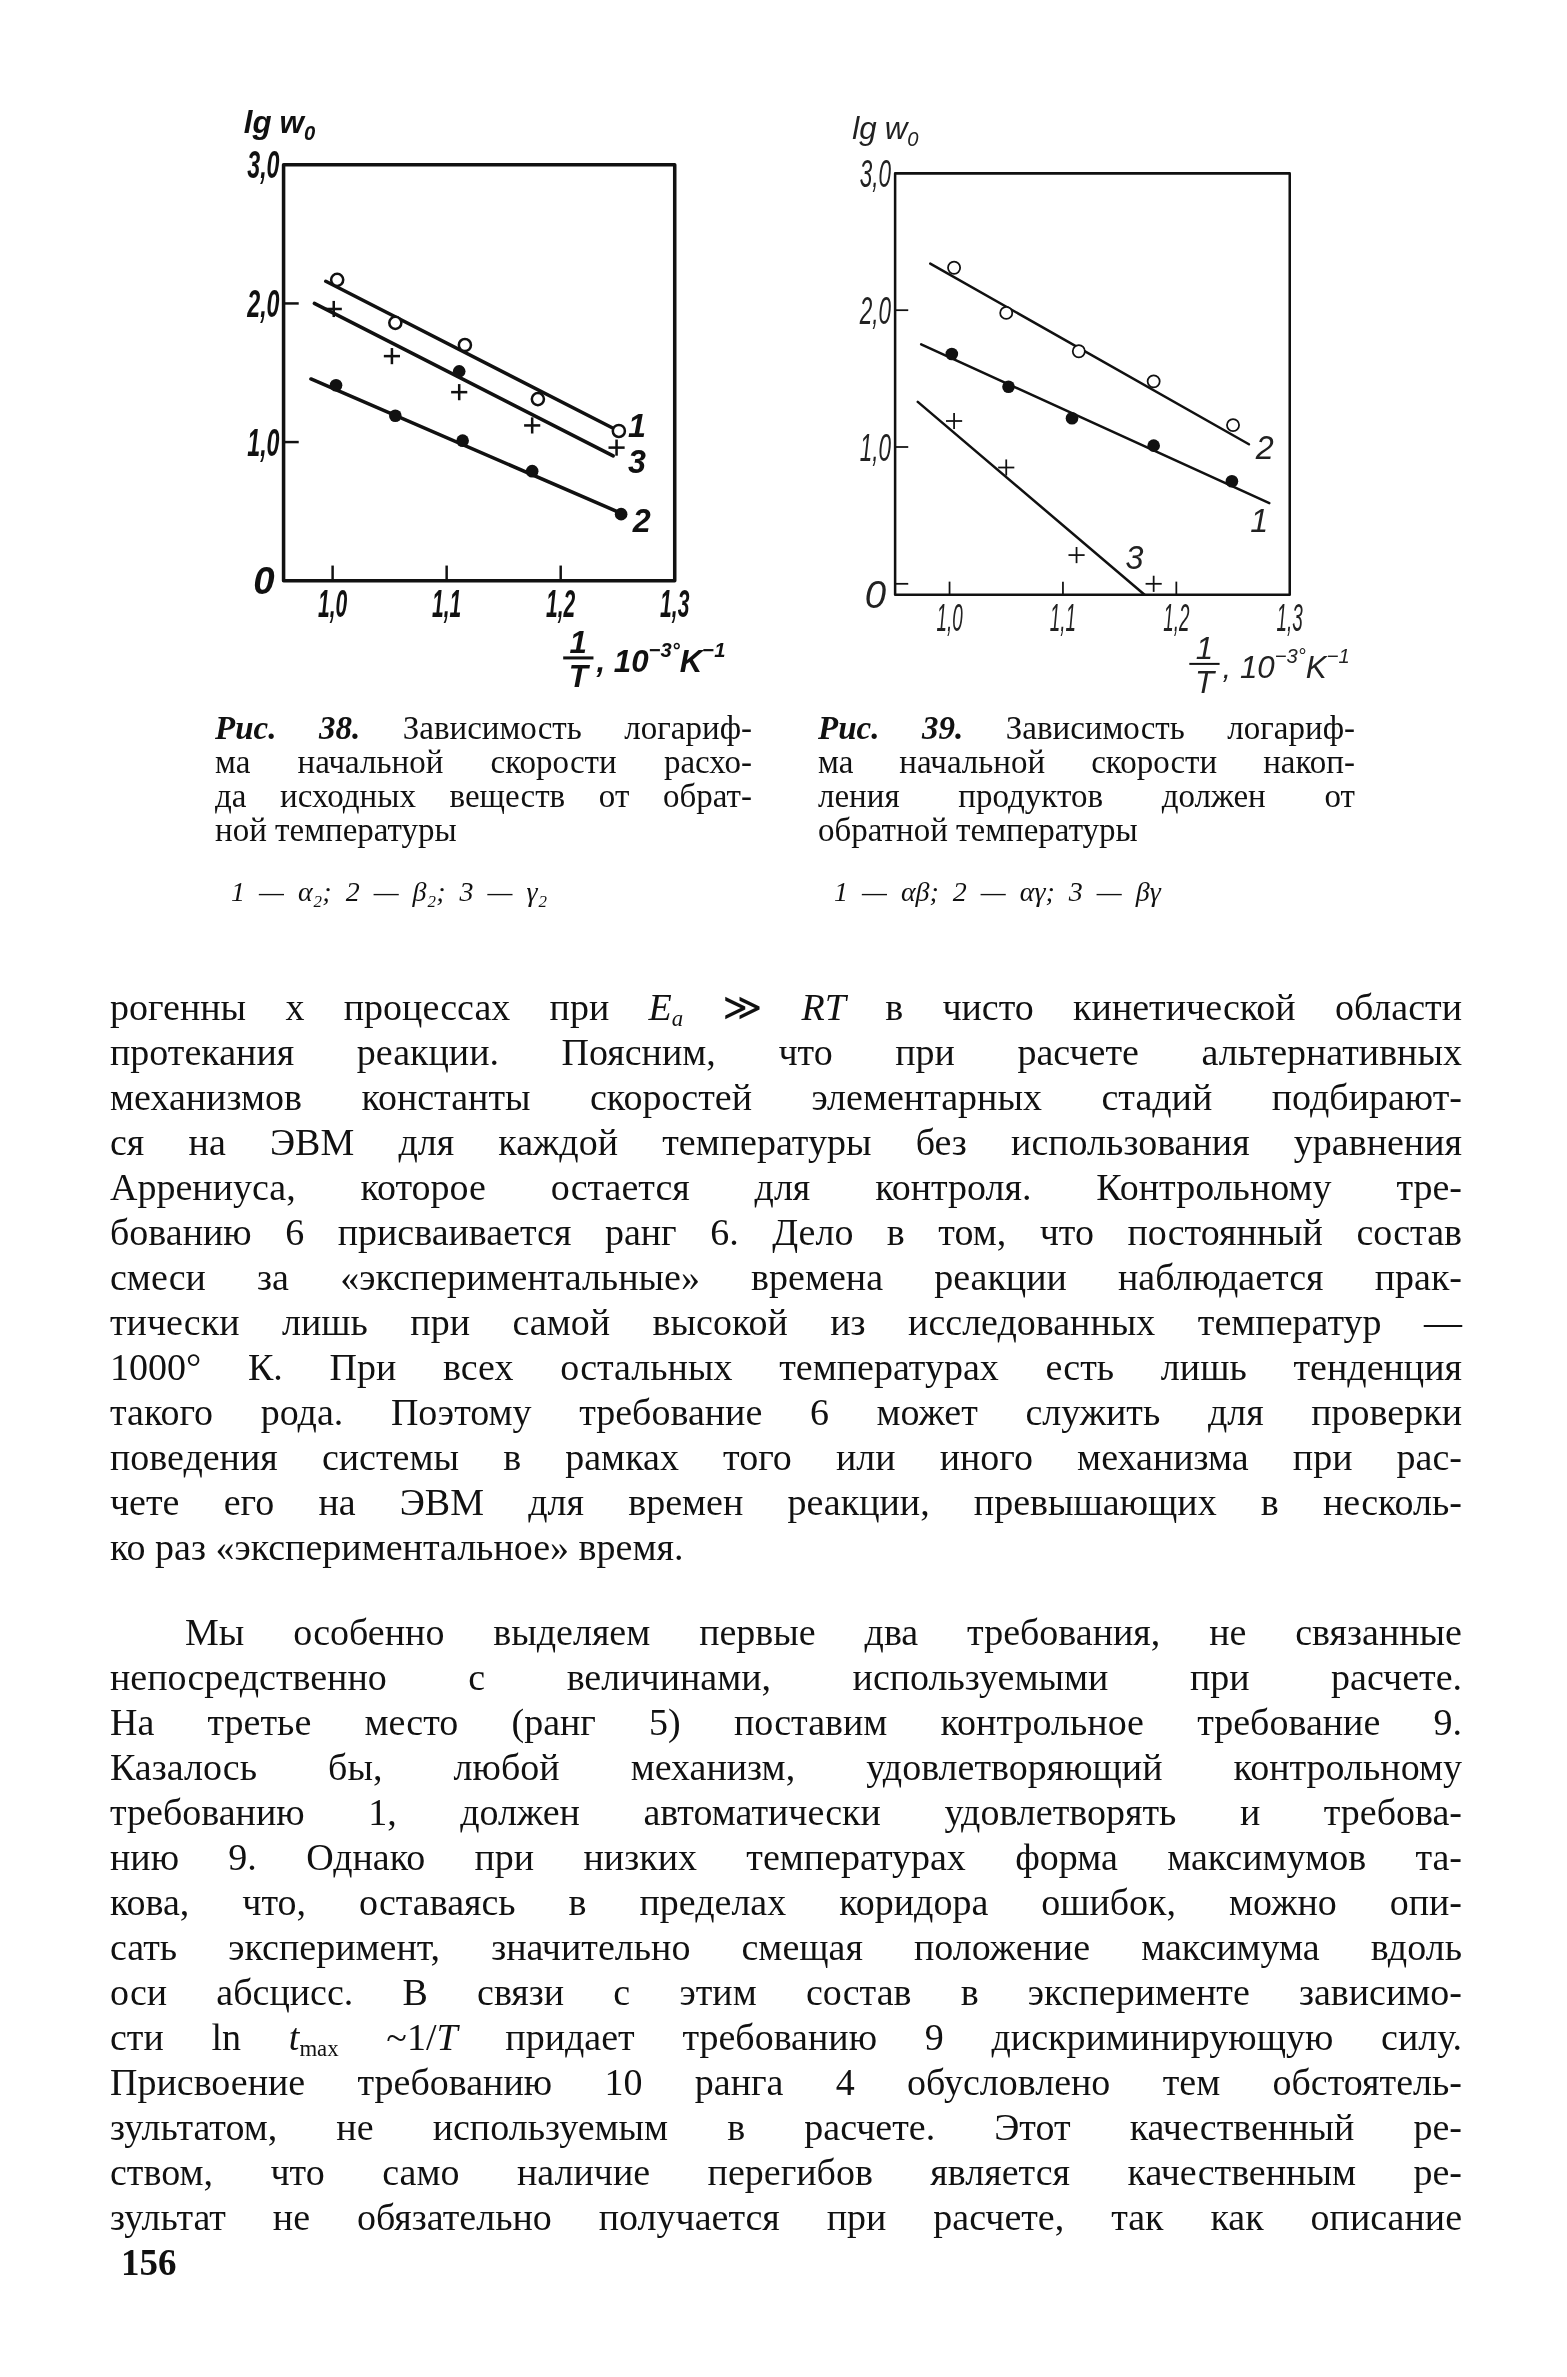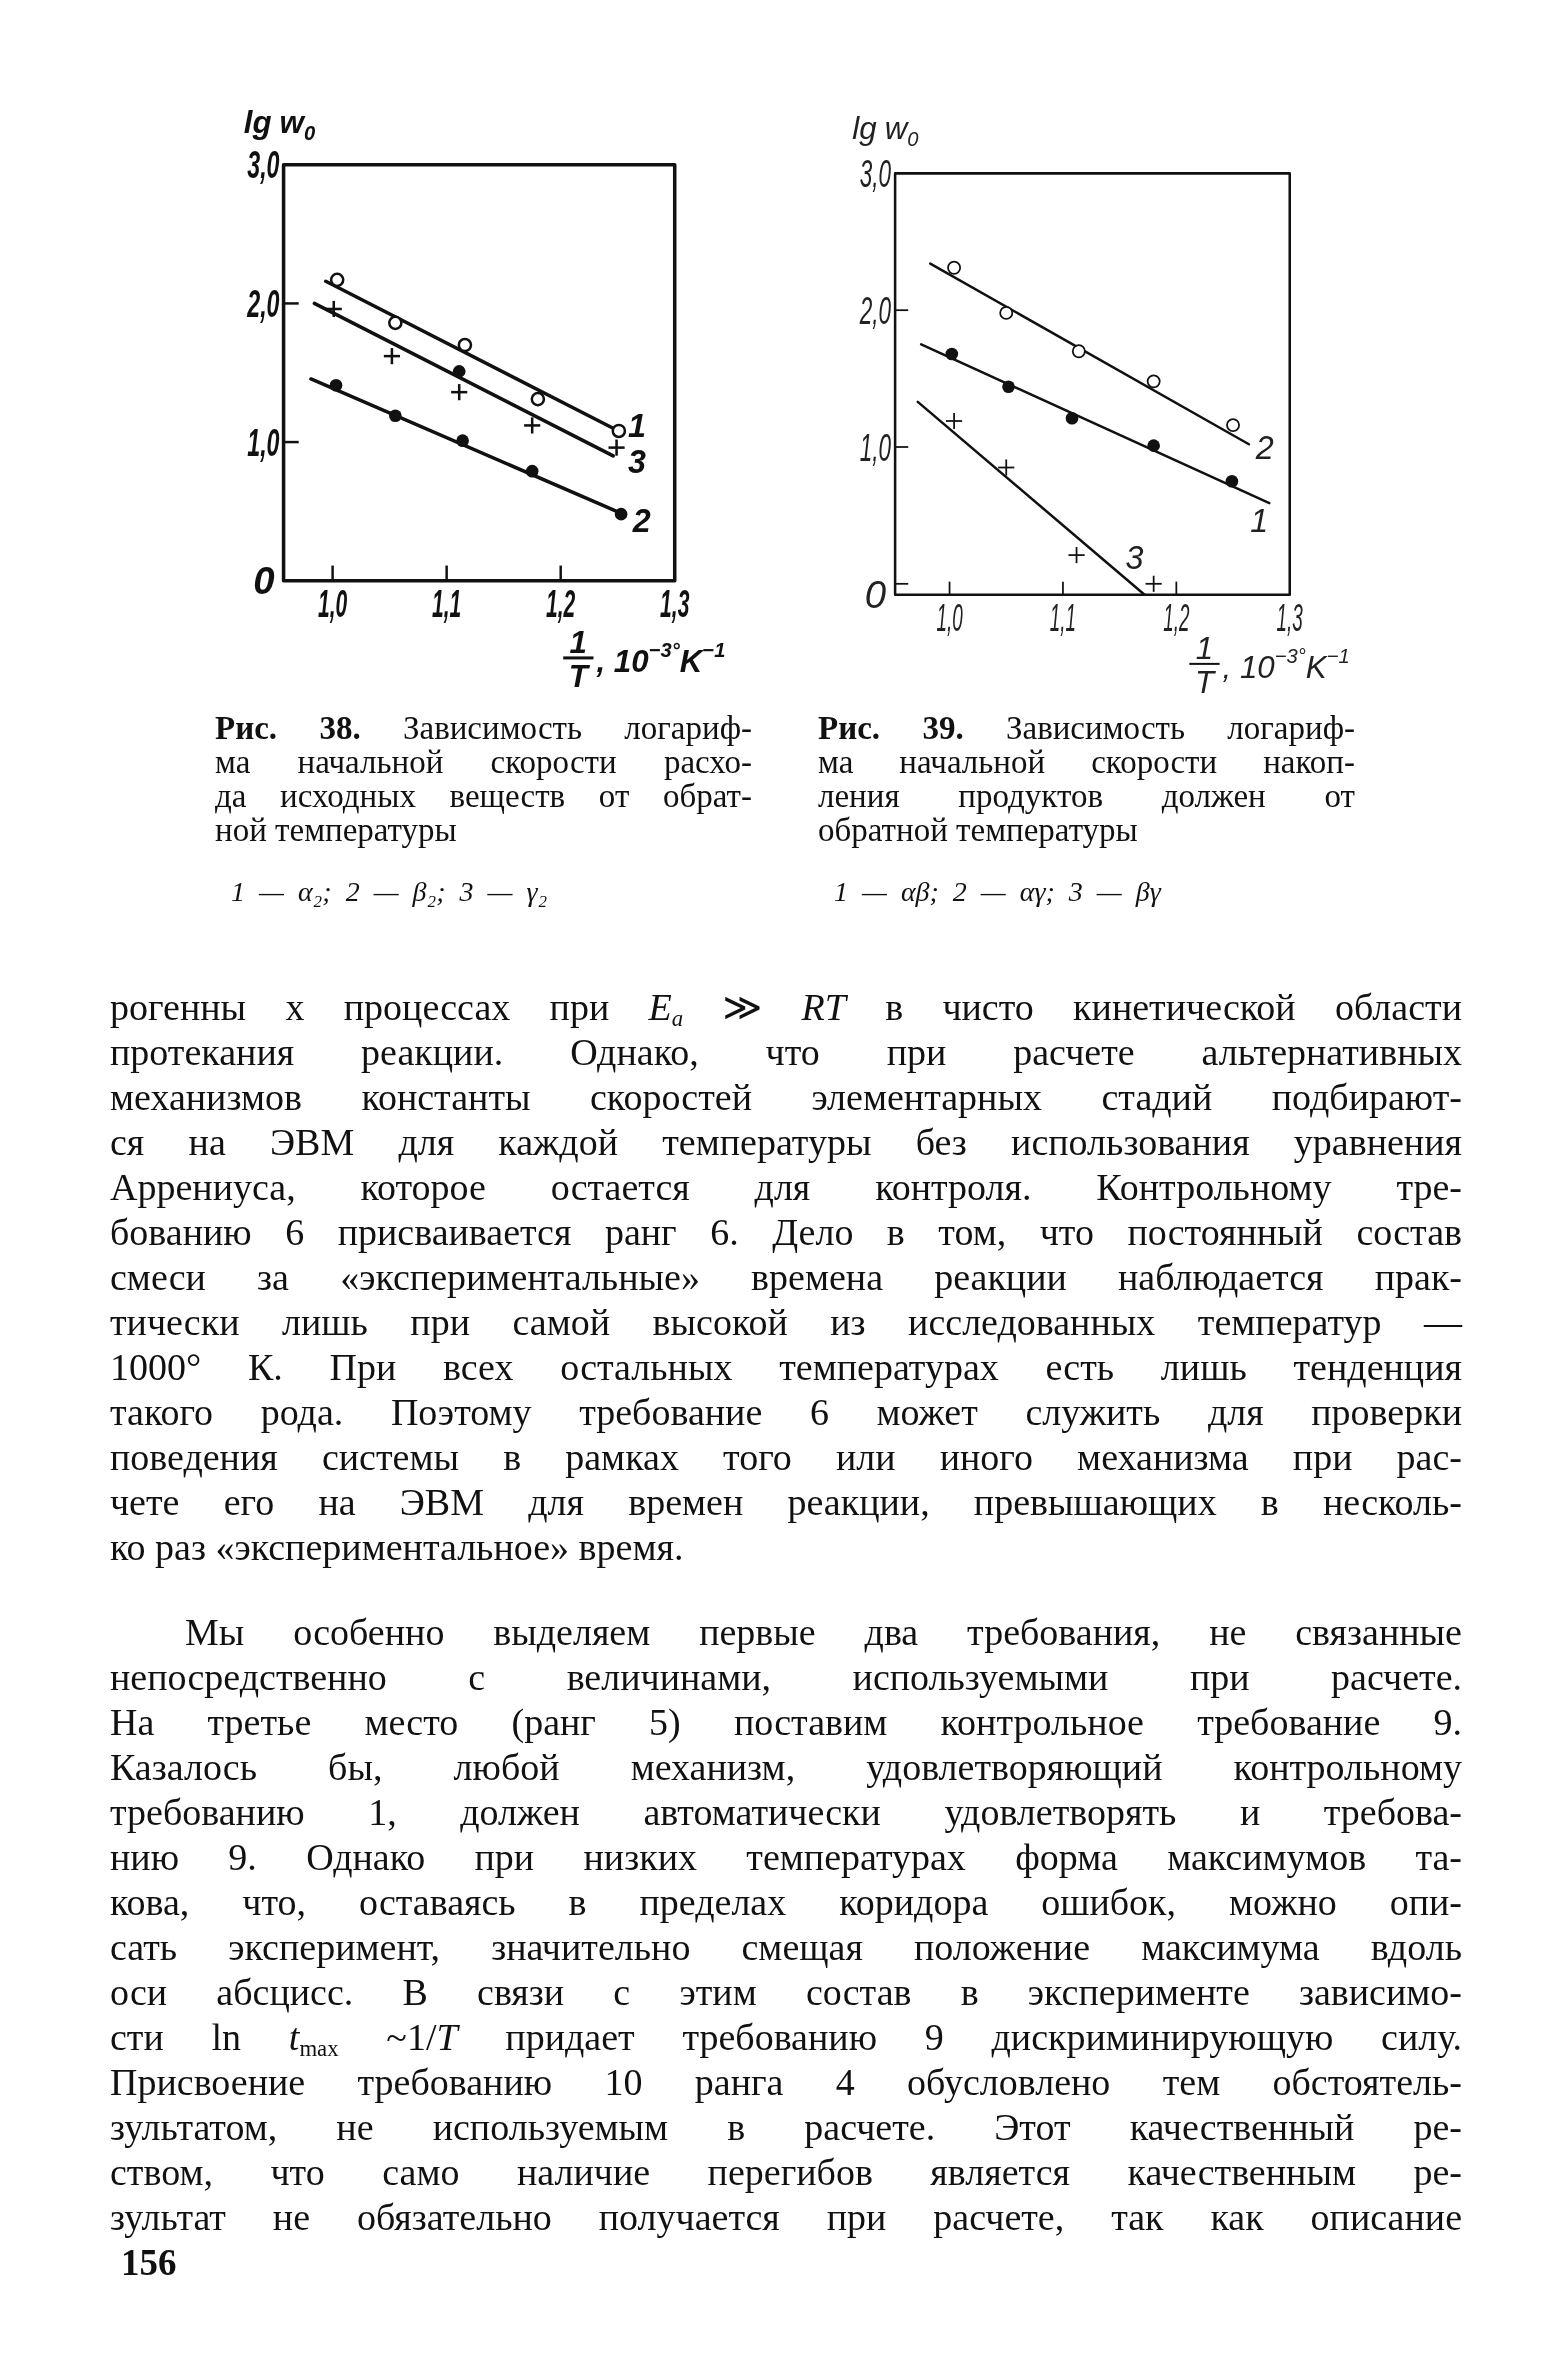--- a/index.html
+++ b/index.html
@@ -17,21 +17,21 @@
   
   .caption {
     position: absolute;
     top: 711px;
     width: 537px;
     font-size: 33px;
     line-height: 34px;
   }
   .caption .cline { text-align: justify; text-align-last: justify; }
   .caption .caption-lines .cline:last-child { text-align-last: left; }
-  .caption .fig-label { font-weight: bold; }
+  .caption .fig-label { font-weight: bold; font-style: italic; }
   .caption .legend {
     position: absolute;
     left: 16px;
     top: 164px;
     font-size: 28px;
     line-height: 34px;
     font-style: italic;
     word-spacing: 7px;
     white-space: nowrap;
   }
@@ -216,21 +216,21 @@
         <div class="cline"><span>ма начальной скорости накоп-</span></div>
         <div class="cline"><span>ления продуктов должен от</span></div>
         <div class="cline"><span>обратной температуры</span></div>
       </div>
     <div class="legend">1 — αβ; 2 — αγ; 3 — βγ</div>
   </div>
 
   <div id="body-text">
       <div class="para">
         <div class="line"><span class="">рогенны х процессах при </span><span class="italic">E</span><span class="sub italic">a</span><span class=""> ≫ </span><span class="italic">RT</span><span class=""> в чисто кинетической области</span></div>
-        <div class="line">протекания реакции. Однако, что при расчете альтернативных</div>
+        <div class="line">протекания реакции. Поясним, что при расчете альтернативных</div>
         <div class="line">механизмов константы скоростей элементарных стадий подбирают-</div>
         <div class="line">ся на ЭВМ для каждой температуры без использования уравнения</div>
         <div class="line">Аррениуса, которое остается для контроля. Контрольному тре-</div>
         <div class="line">бованию 6 присваивается ранг 6. Дело в том, что постоянный состав</div>
         <div class="line">смеси за «экспериментальные» времена реакции наблюдается прак-</div>
         <div class="line">тически лишь при самой высокой из исследованных температур —</div>
         <div class="line">1000° К. При всех остальных температурах есть лишь тенденция</div>
         <div class="line">такого рода. Поэтому требование 6 может служить для проверки</div>
         <div class="line">поведения системы в рамках того или иного механизма при рас-</div>
         <div class="line">чете его на ЭВМ для времен реакции, превышающих в несколь-</div>

